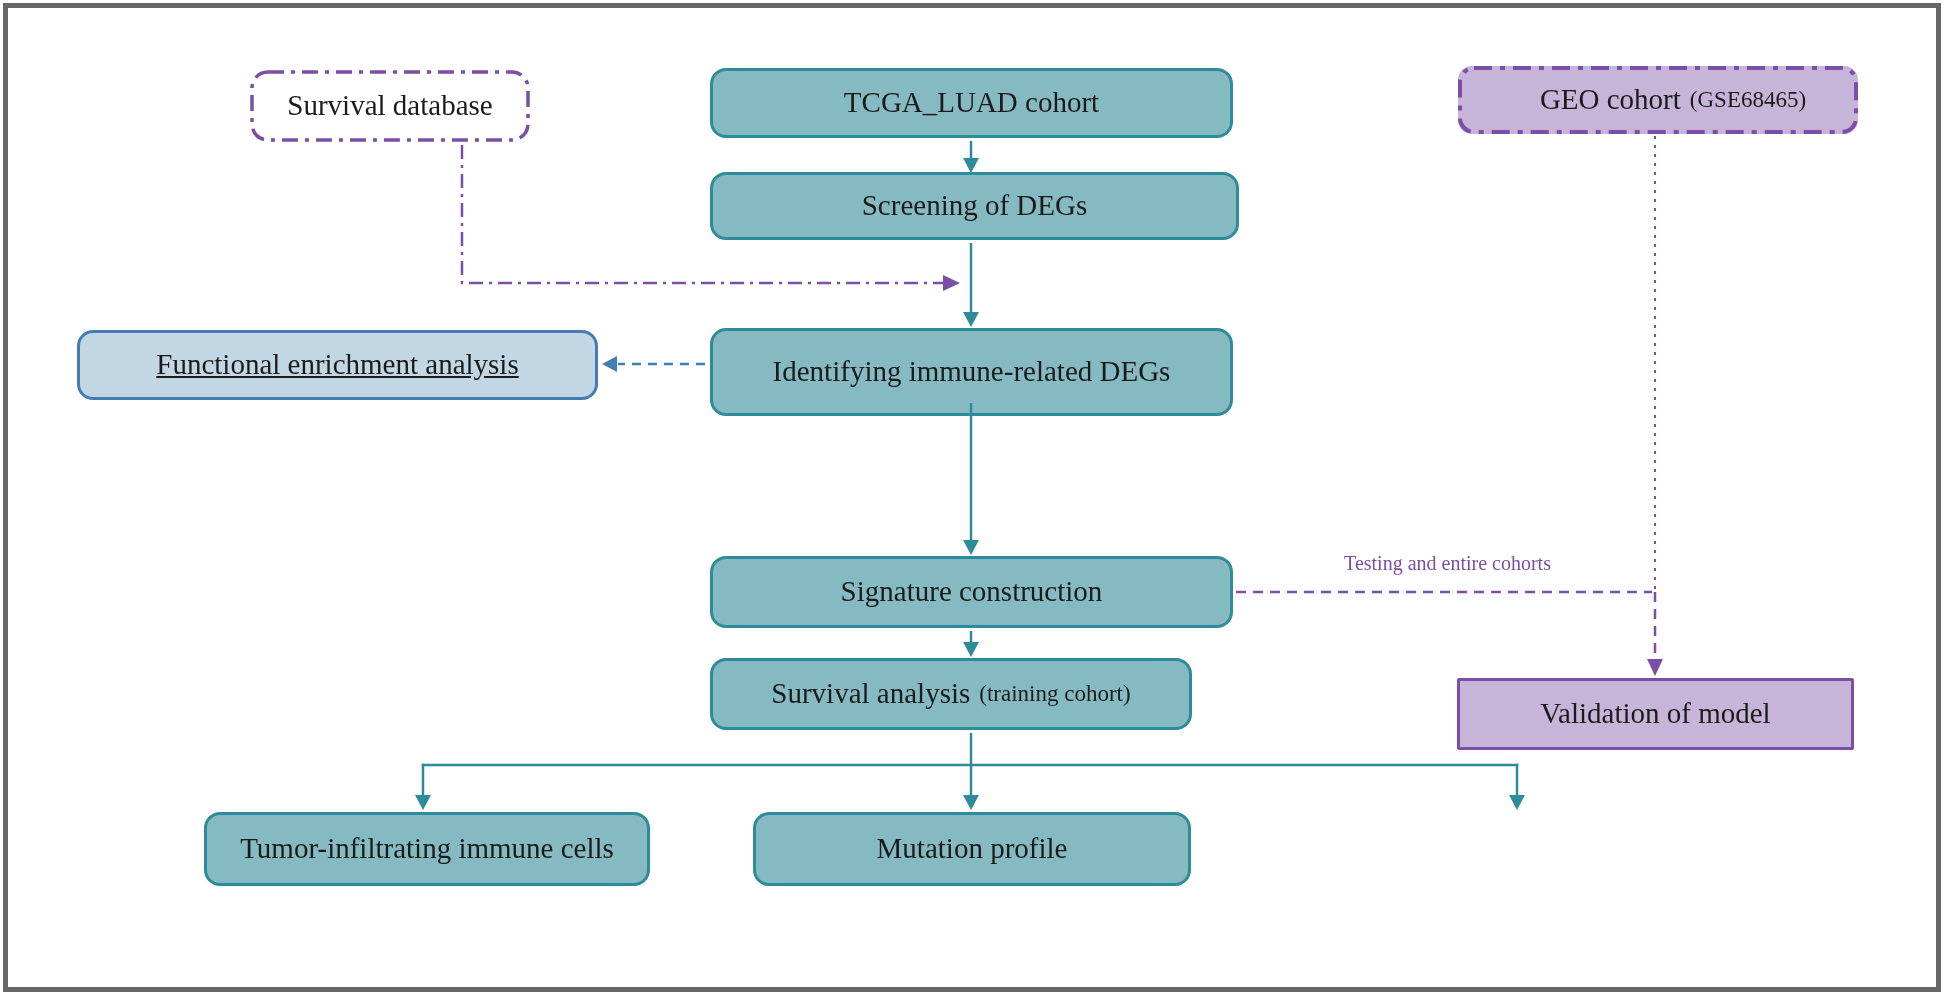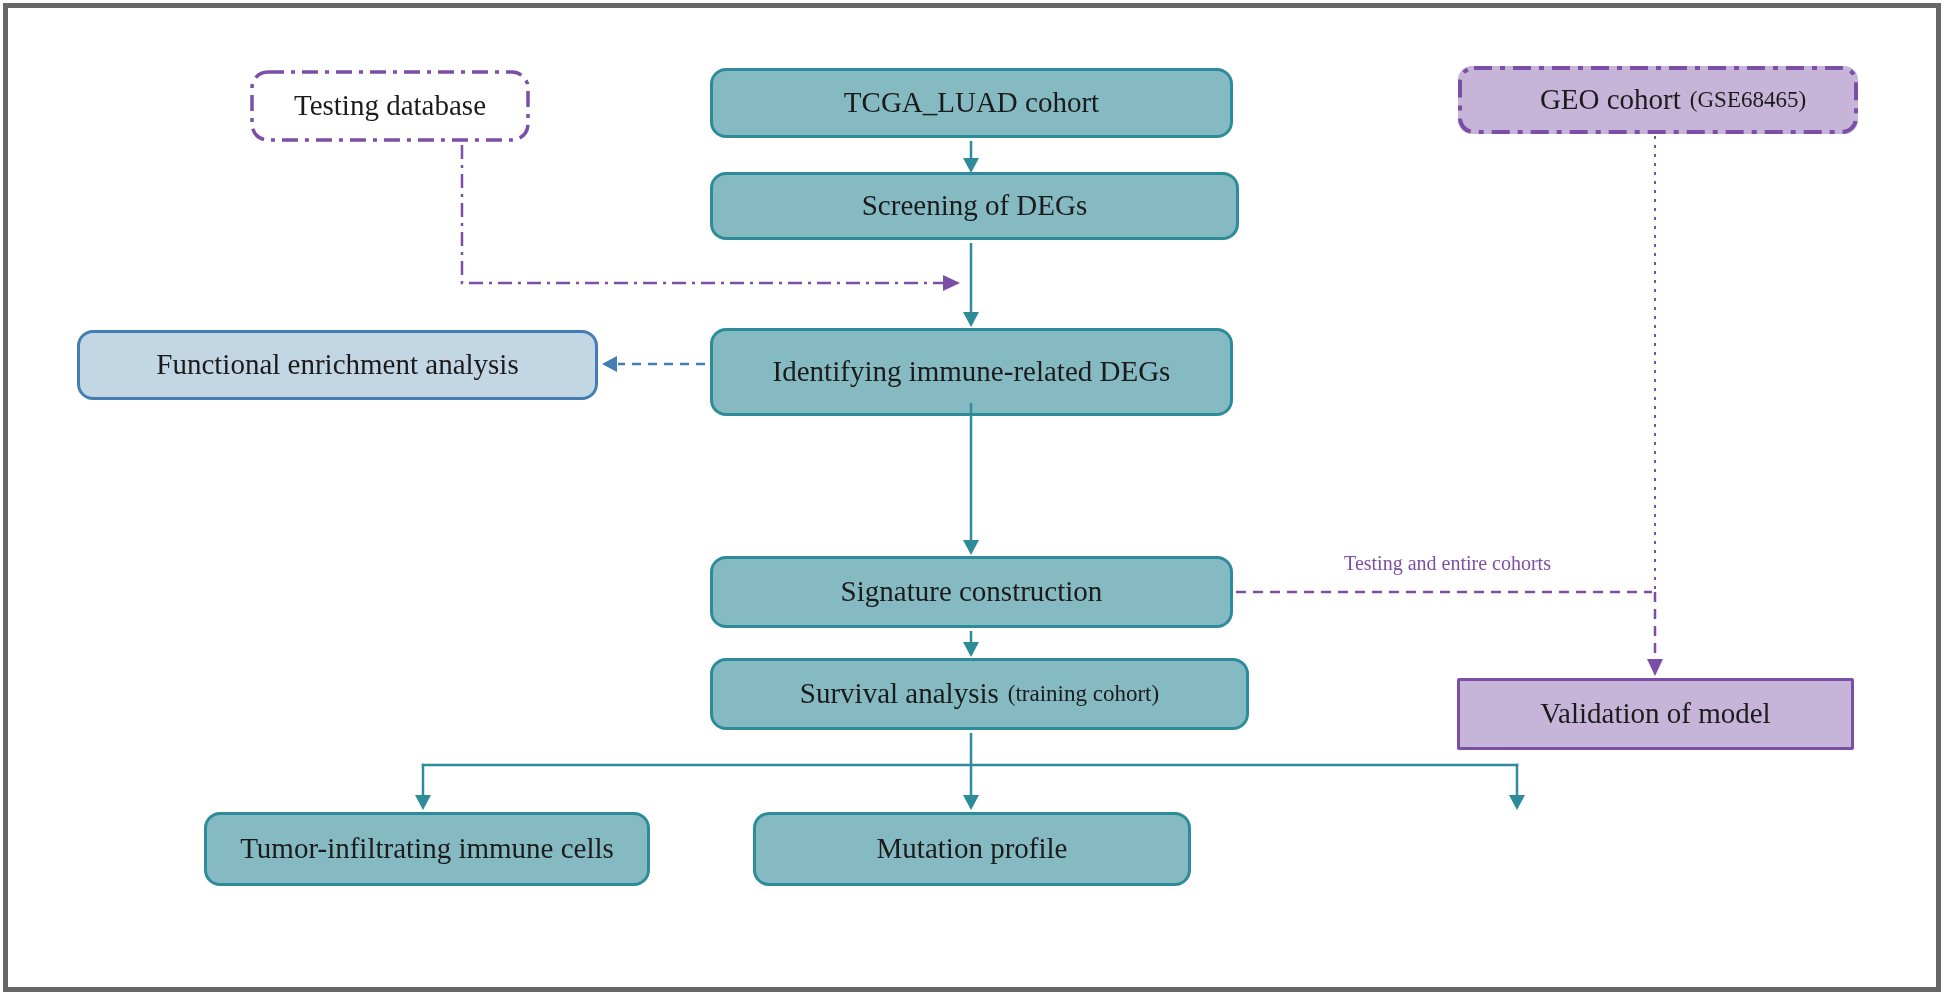--- a/index.html
+++ b/index.html
@@ -8,51 +8,51 @@
     --frame-gray:#666666; --text-dark:#1b1b1b;
   }
   html,body{margin:0;padding:0;background:#ffffff;}
   #canvas{position:relative;width:1944px;height:995px;background:#ffffff;overflow:hidden;
           font-family:"Liberation Serif", serif;color:var(--text-dark);}
   #frame{position:absolute;inset:3px;border:5px solid var(--frame-gray);pointer-events:none;}
   .node{position:absolute;display:flex;align-items:center;justify-content:center;
         text-align:center;border-radius:16px;font-size:29px;line-height:1.1;
         white-space:nowrap;box-sizing:border-box;}
   .teal{background:var(--teal-fill);border:3px solid var(--teal-border);}
-  .lightblue{background:var(--lightblue-fill);border:3px solid var(--blue-accent);}
+  .lightblue{background:var(--lightblue-fill);border:3px solid var(--blue-accent);text-decoration:underline;}
   .purplebox{background:var(--purple-fill);border:3px solid var(--purple-accent);}
   .whitebox{background:#ffffff;border:none;} 
   .purplefill-noborder{background:var(--purple-fill);border:none;padding-left:30px;} 
   .sub{font-size:23px;margin-left:9px;}
   .edge-label{position:absolute;font-size:25px;white-space:nowrap;}
   #cox-label{left:655px;top:458px;width:300px;text-align:right;color:var(--teal-border);}
   #testing-label{left:1245px;top:552px;width:405px;text-align:center;color:var(--purple-accent);font-size:20px;}
   
   #immport-box{left:250px;top:70px;width:280px;height:72px;}
   #tcga-box{left:710px;top:68px;width:523px;height:70px;}
   #geo-box{left:1458px;top:66px;width:400px;height:68px;border-radius:14px;}
   #screening-box{left:710px;top:172px;width:529px;height:68px;}
   #functional-box{left:77px;top:330px;width:521px;height:70px;}
   #identifying-box{left:710px;top:328px;width:523px;height:88px;}
   #signature-box{left:710px;top:556px;width:523px;height:72px;}
-  #survival-box{left:710px;top:658px;width:539px;height:72px;}
+  #survival-box{left:710px;top:658px;width:482px;height:72px;}
   #validation-box{left:1457px;top:678px;width:397px;height:72px;border-radius:2px;}
   #tumor-box{left:204px;top:812px;width:446px;height:74px;align-items:center;}
   #mutation-box{left:753px;top:812px;width:438px;height:74px;}
   #ips-box{left:1300px;top:812px;width:442px;height:74px;}
   #overlay{position:absolute;left:0;top:0;width:1944px;height:995px;pointer-events:none;}
 </style>
 </head>
 <body>
 
 <div id="canvas">
   <div id="frame"></div>
 
   <div class="node whitebox" id="immport-box">
-    <span>Testing database</span>
+    <span>Survival database</span>
   </div>
   <div class="node teal" id="tcga-box">
     <span>TCGA_LUAD cohort</span>
   </div>
   <div class="node purplefill-noborder" id="geo-box">
     <span>GEO cohort</span>
     <span class="sub">(GSE68465)</span>
   </div>
 
   <div class="node teal" id="screening-box">

